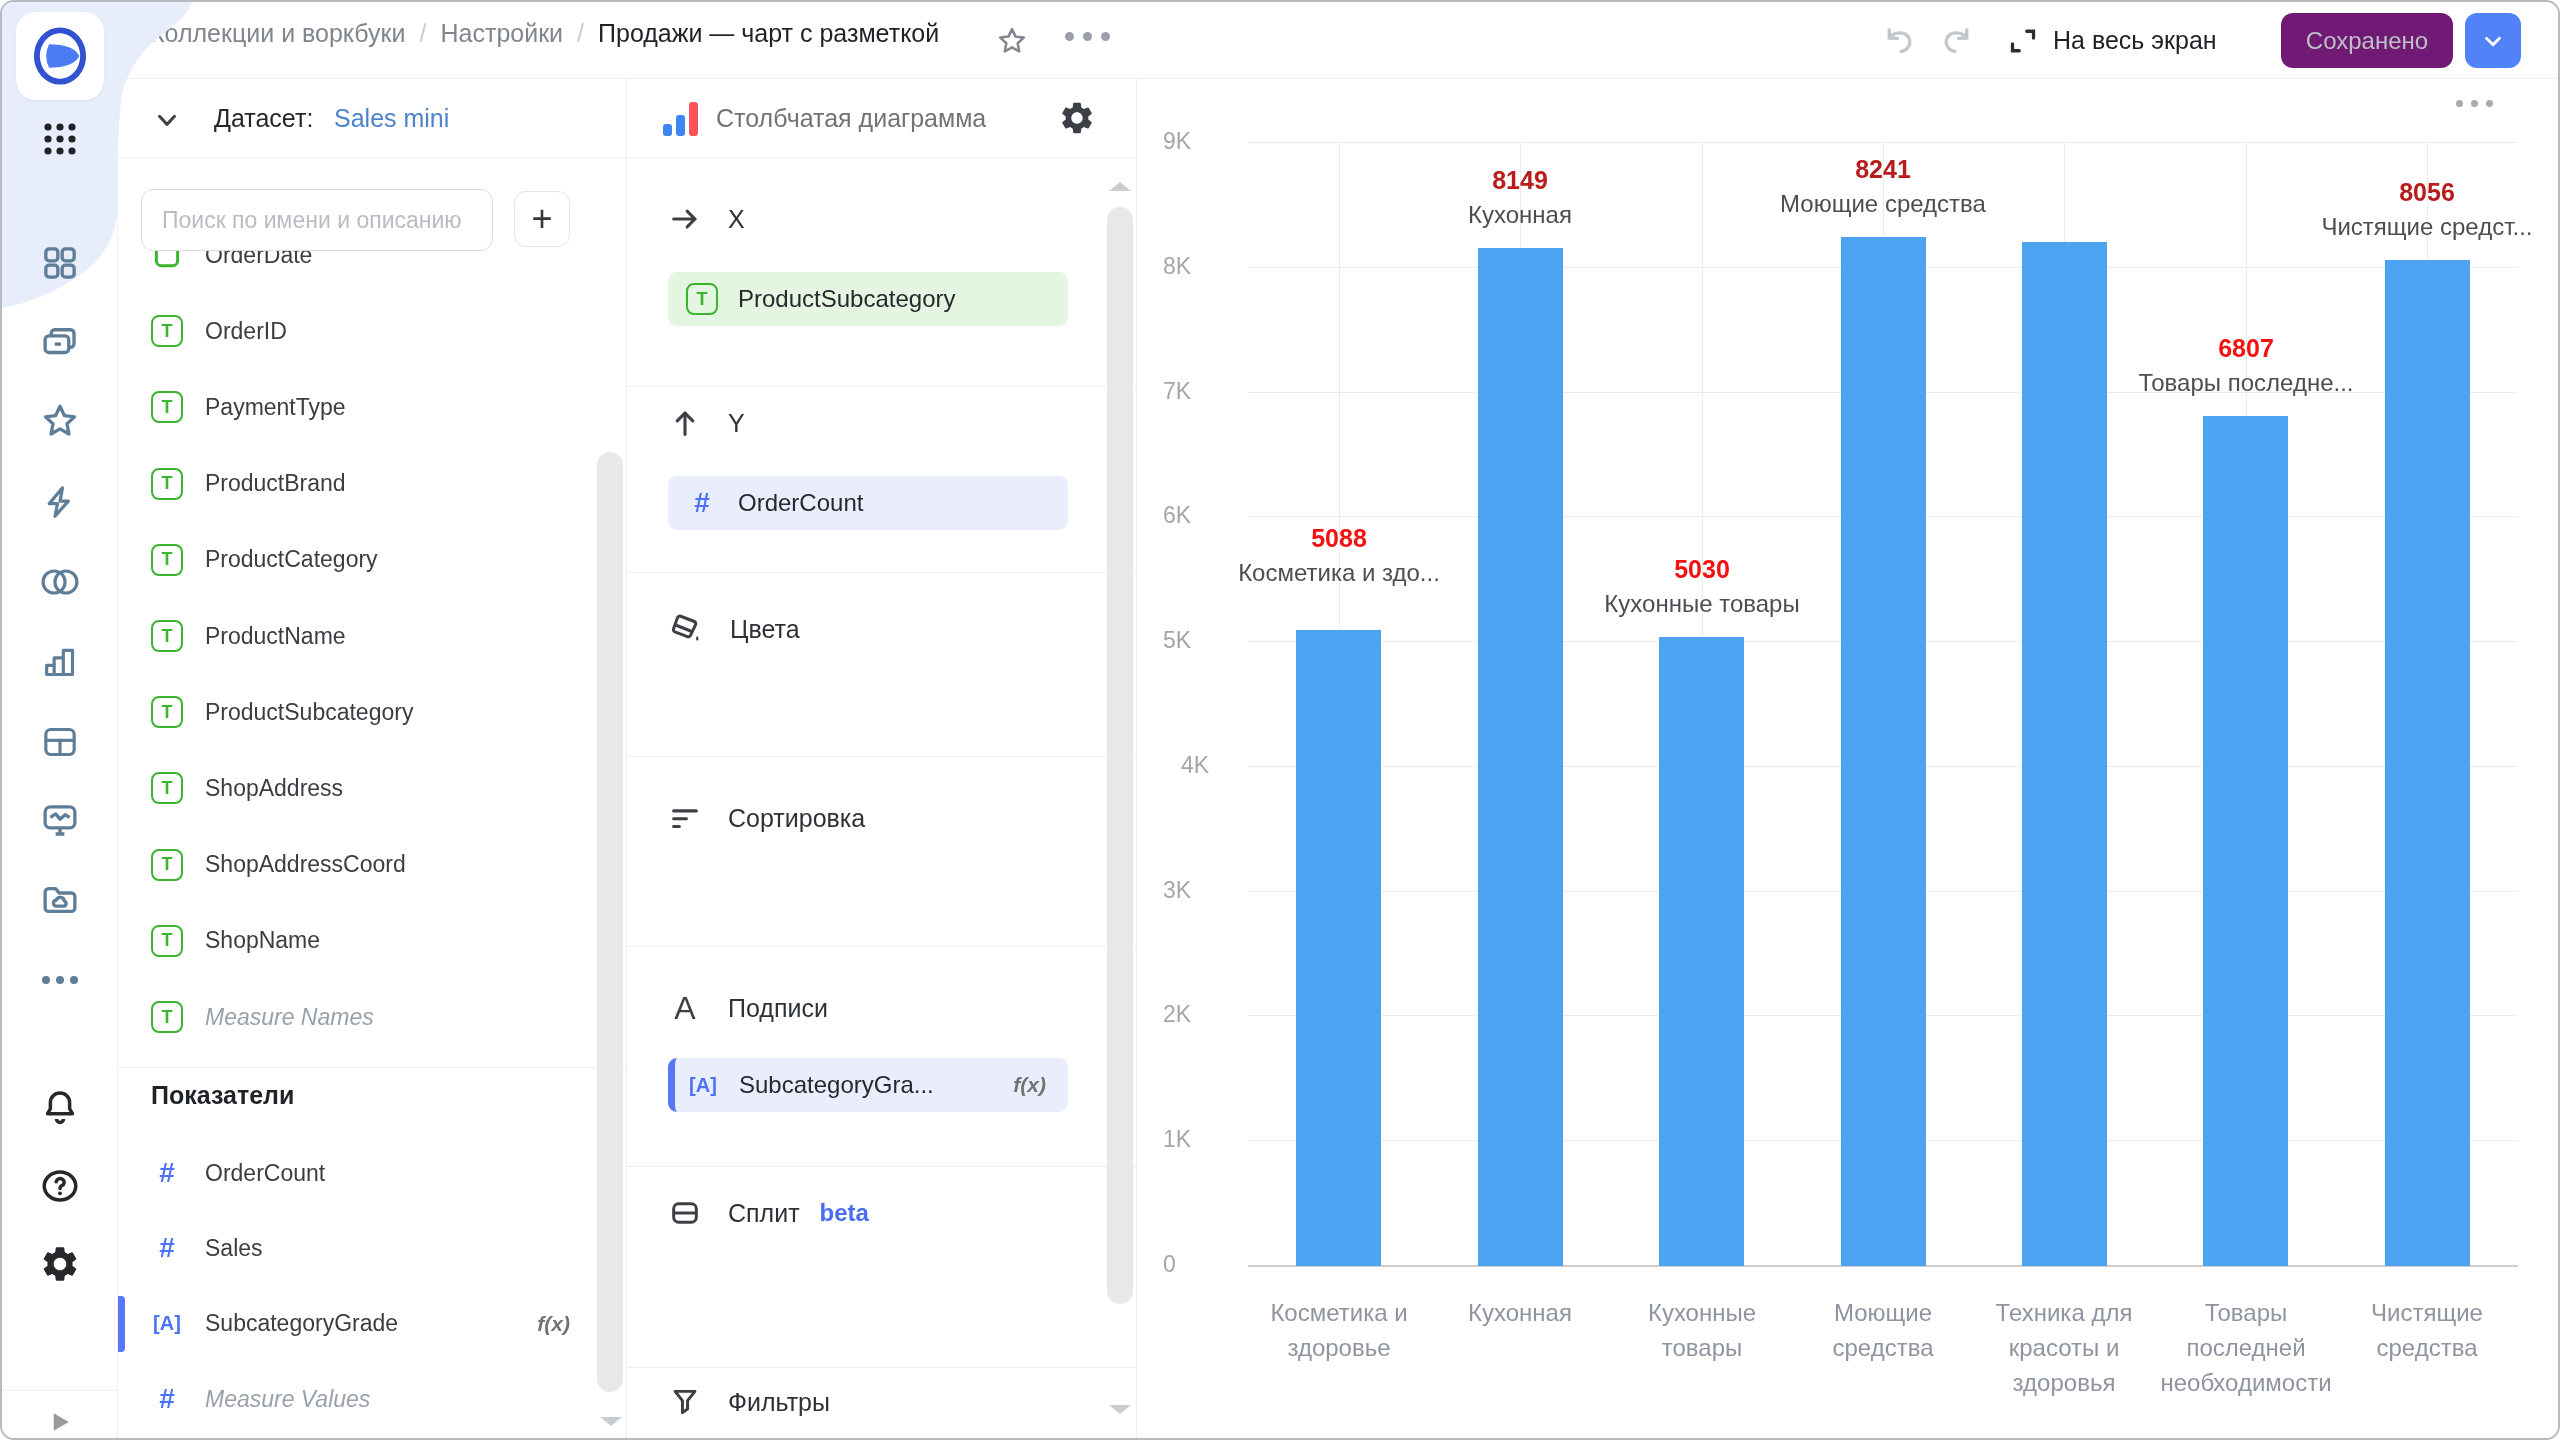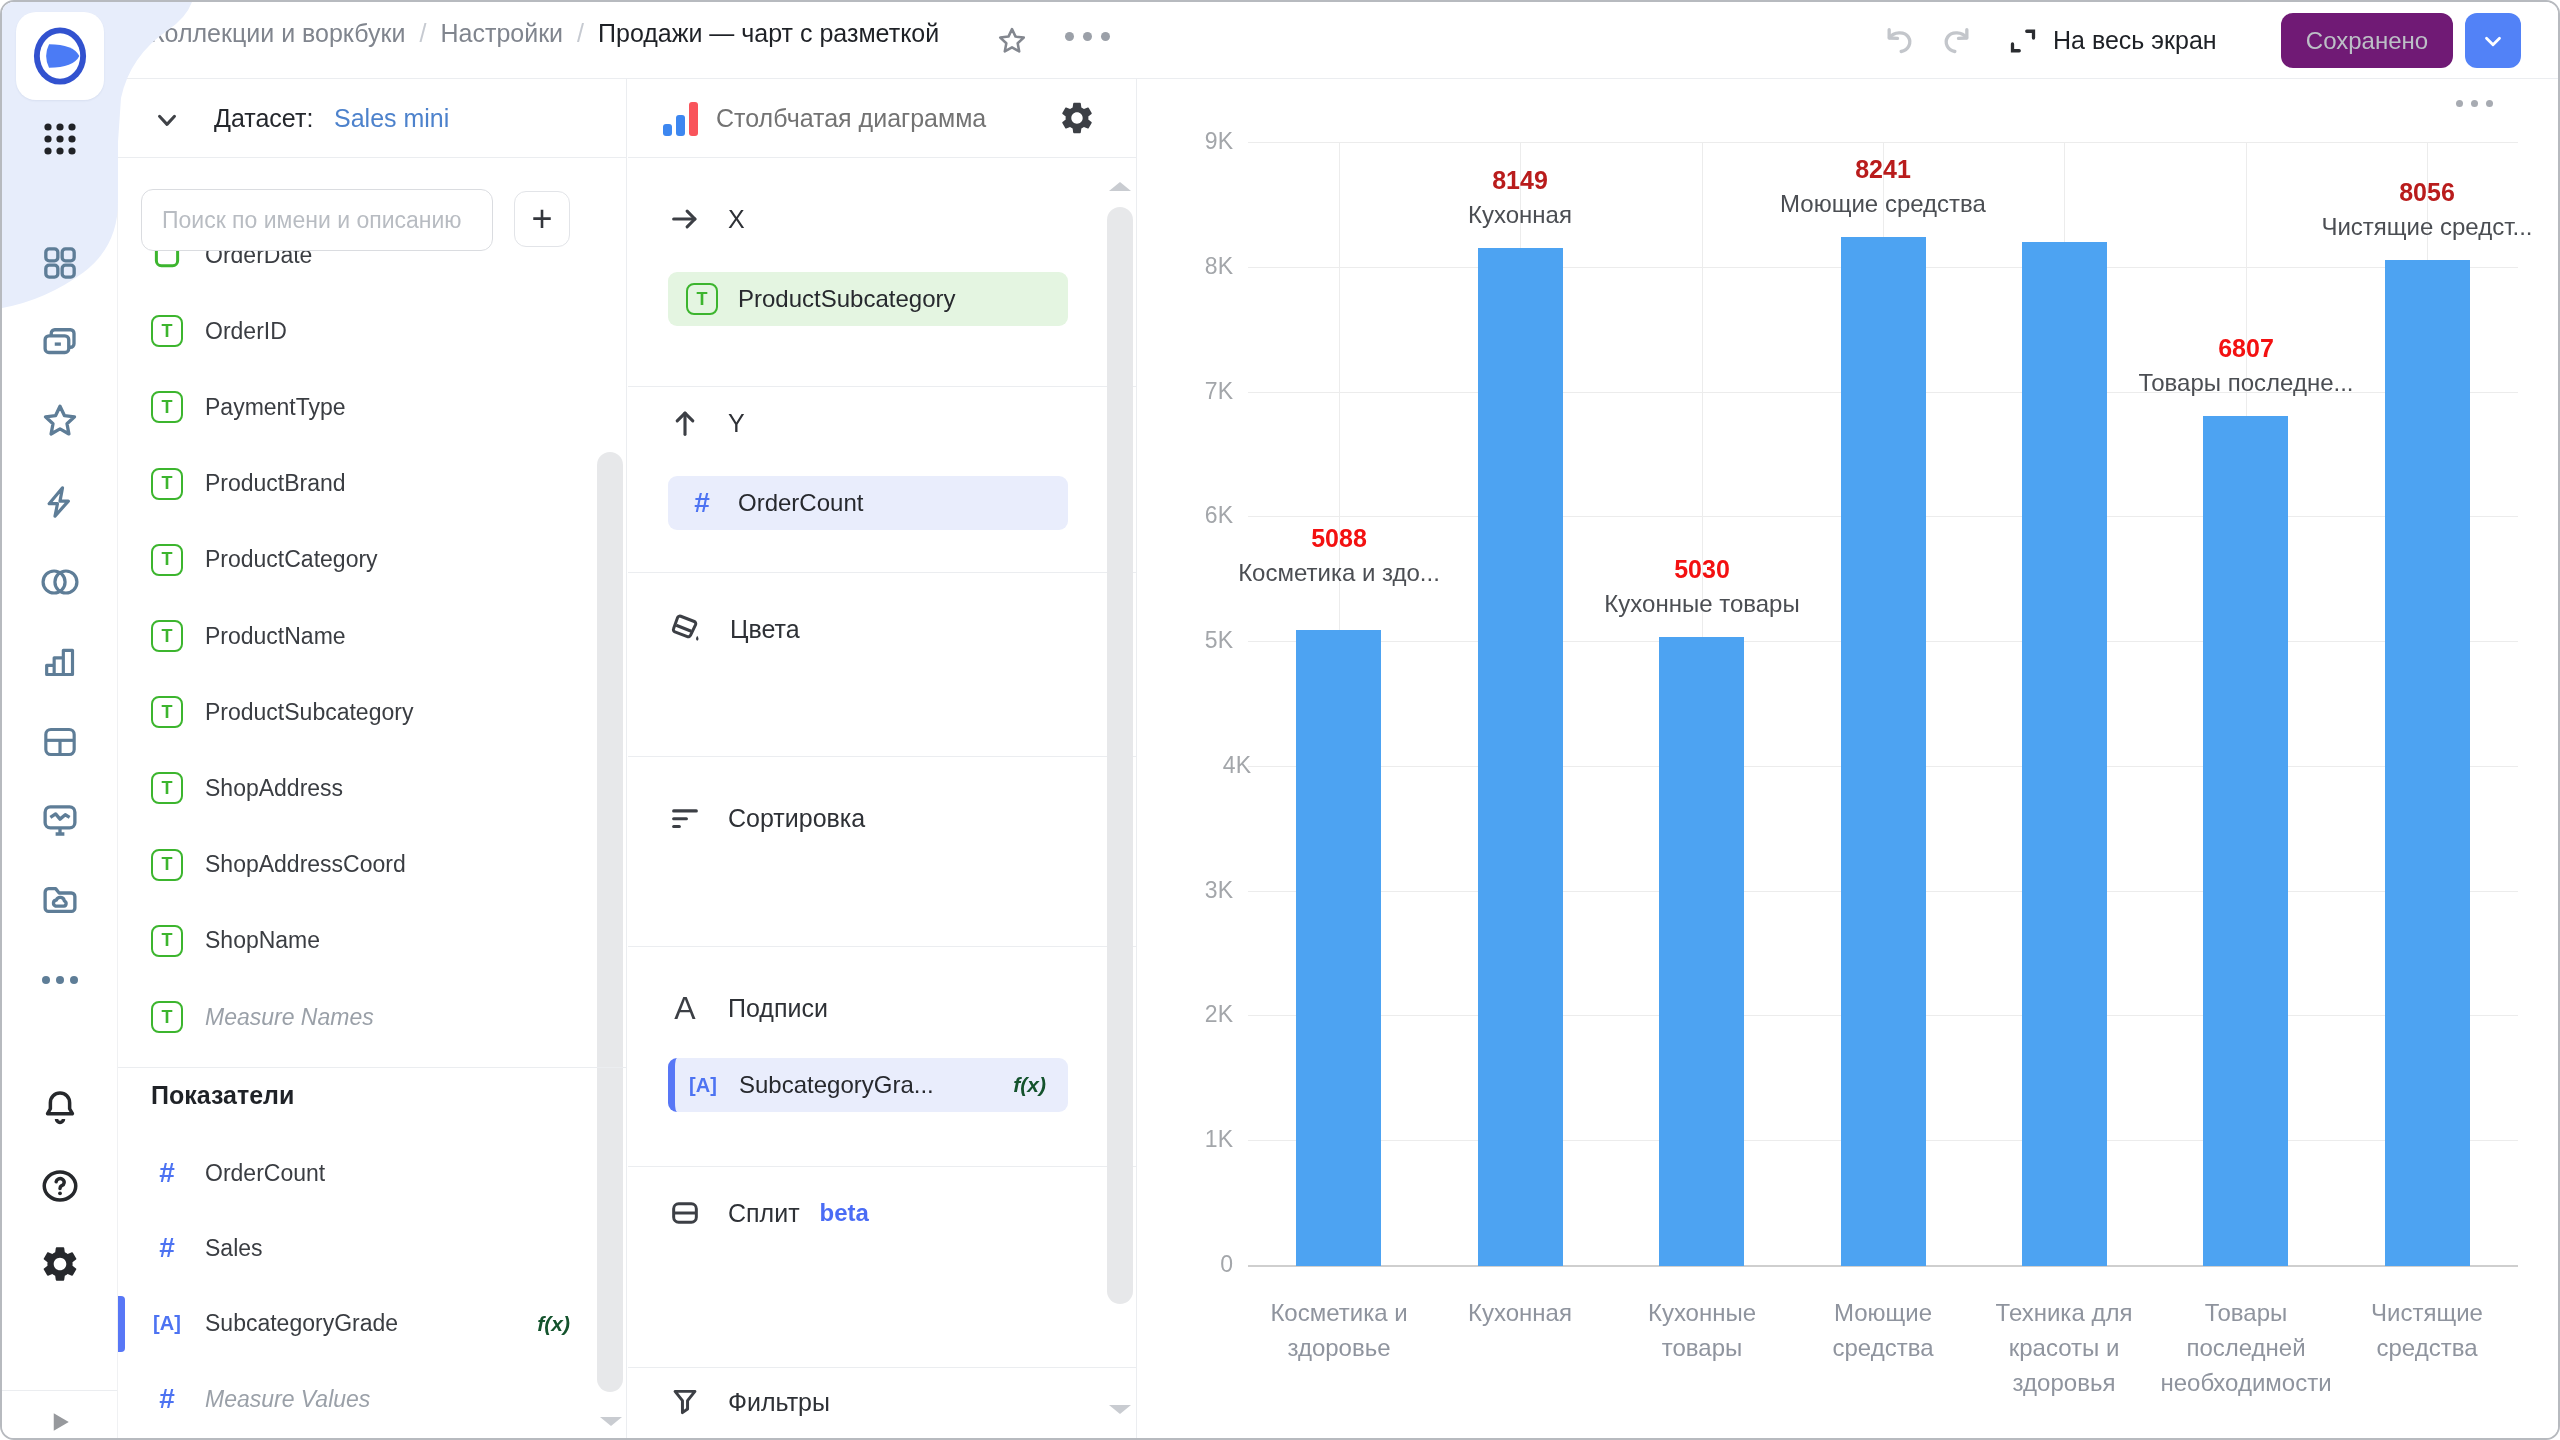--- a/index.html
+++ b/index.html
@@ -38,21 +38,21 @@
   #ds-search{position:absolute;left:23px;top:31px;width:352px;height:62px;border:1px solid #dadce0;border-radius:12px;font-size:23px;color:#33363c;padding:0 20px;outline:none;background:#fff;font-family:inherit;}
   #ds-search::placeholder{color:#b8bcc2;}
   #ds-add{position:absolute;left:396px;top:33px;width:56px;height:56px;border:1px solid #e2e4e8;border-radius:12px;background:#fff;font-size:36px;font-weight:300;color:#33363c;display:flex;align-items:center;justify-content:center;cursor:pointer;line-height:0;padding:0;}
   .fld-row{position:absolute;left:0;width:470px;height:56px;display:flex;align-items:center;padding-left:33px;cursor:grab;}
   .fld-row .lbl{margin-left:22px;font-size:23px;color:#3a3d42;white-space:nowrap;}
   .fld-row .lbl.it{font-style:italic;color:#9aa0a8;}
   .fld-ico{width:32px;height:32px;flex:0 0 32px;display:flex;align-items:center;justify-content:center;font-weight:bold;}
   .fld-ico.t{border:2.5px solid #3cb52e;border-radius:8px;color:#3cb52e;font-size:18px;}
   .fld-ico.num{color:#4d73f2;font-size:28px;border:none;}
   .fld-ico.ba{color:#4d73f2;font-size:20px;letter-spacing:0px;border:none;white-space:nowrap;}
-  .fx-badge{font-size:21px;font-weight:bold;font-style:italic;color:#14532d;margin-left:auto;margin-right:18px;white-space:nowrap;}
+  .fx-badge{font-size:21px;font-weight:bold;font-style:italic;color:#737373;margin-left:auto;margin-right:18px;white-space:nowrap;}
   #ds-measures-divider{position:absolute;left:0;top:988px;width:100%;height:1px;background:#ebedf0;}
   #ds-measures-title{position:absolute;left:33px;top:1002px;font-size:25px;font-weight:bold;color:#1f2227;}
   #sel-bar{position:absolute;left:0;top:1217px;width:7px;height:56px;background:#5877f6;border-radius:0 4px 4px 0;z-index:6;}
   .scroll-arrow{position:absolute;width:0;height:0;border-left:11px solid transparent;border-right:11px solid transparent;}
   .scroll-arrow.up{border-bottom:9px solid #c9ccd1;}
   .scroll-arrow.down{border-top:9px solid #c9ccd1;}
   .scroll-thumb{position:absolute;background:#e7e8ea;border-radius:13px;}
 
   
   #cfg-panel{position:absolute;left:626px;top:77px;width:509px;height:1363px;background:#fff;border-right:1px solid #ebedf0;z-index:2;overflow:hidden;}
@@ -67,21 +67,21 @@
   .pill.green{background:#e4f5e1;}
   .pill.blue{background:#e9edfc;}
   .pill.edge{border-left:7px solid #5877f6;padding-left:12px;}
   .beta{color:#4a6cf5;font-weight:bold;font-size:24px;margin-left:-6px;}
 
   
   #chart{position:absolute;left:1136px;top:78px;width:1424px;height:1362px;background:#fff;z-index:1;}
   .gridline-h{position:absolute;height:1px;background:#ececec;}
   .gridline-h.zero{height:2px;background:#cfcfcf;}
   .gridline-v{position:absolute;width:1px;background:#ececec;}
-  .ytick{position:absolute;width:70px;text-align:right;font-size:23px;color:#a3a6aa;}
+  .ytick{position:absolute;width:70px;font-size:23px;color:#a3a6aa;}
   .bar{position:absolute;background:#4da3f2;}
   .bar-label{position:absolute;text-align:center;white-space:nowrap;}
   .bar-label .val{font-size:25px;font-weight:bold;line-height:36px;}
   .bar-label .val.green{color:#b91c1c;}
   .bar-label .val.red{color:#f31111;}
   .bar-label .nm{font-size:24px;color:#4b4e53;line-height:34px;}
   .cat-label{position:absolute;width:190px;text-align:center;font-size:24px;line-height:35px;color:#8f949e;}
   #chart-dots{position:absolute;left:1318px;top:20px;display:flex;gap:8px;cursor:pointer;}
   #chart-dots i{width:7px;height:7px;border-radius:50%;background:#a7abb2;}
 

